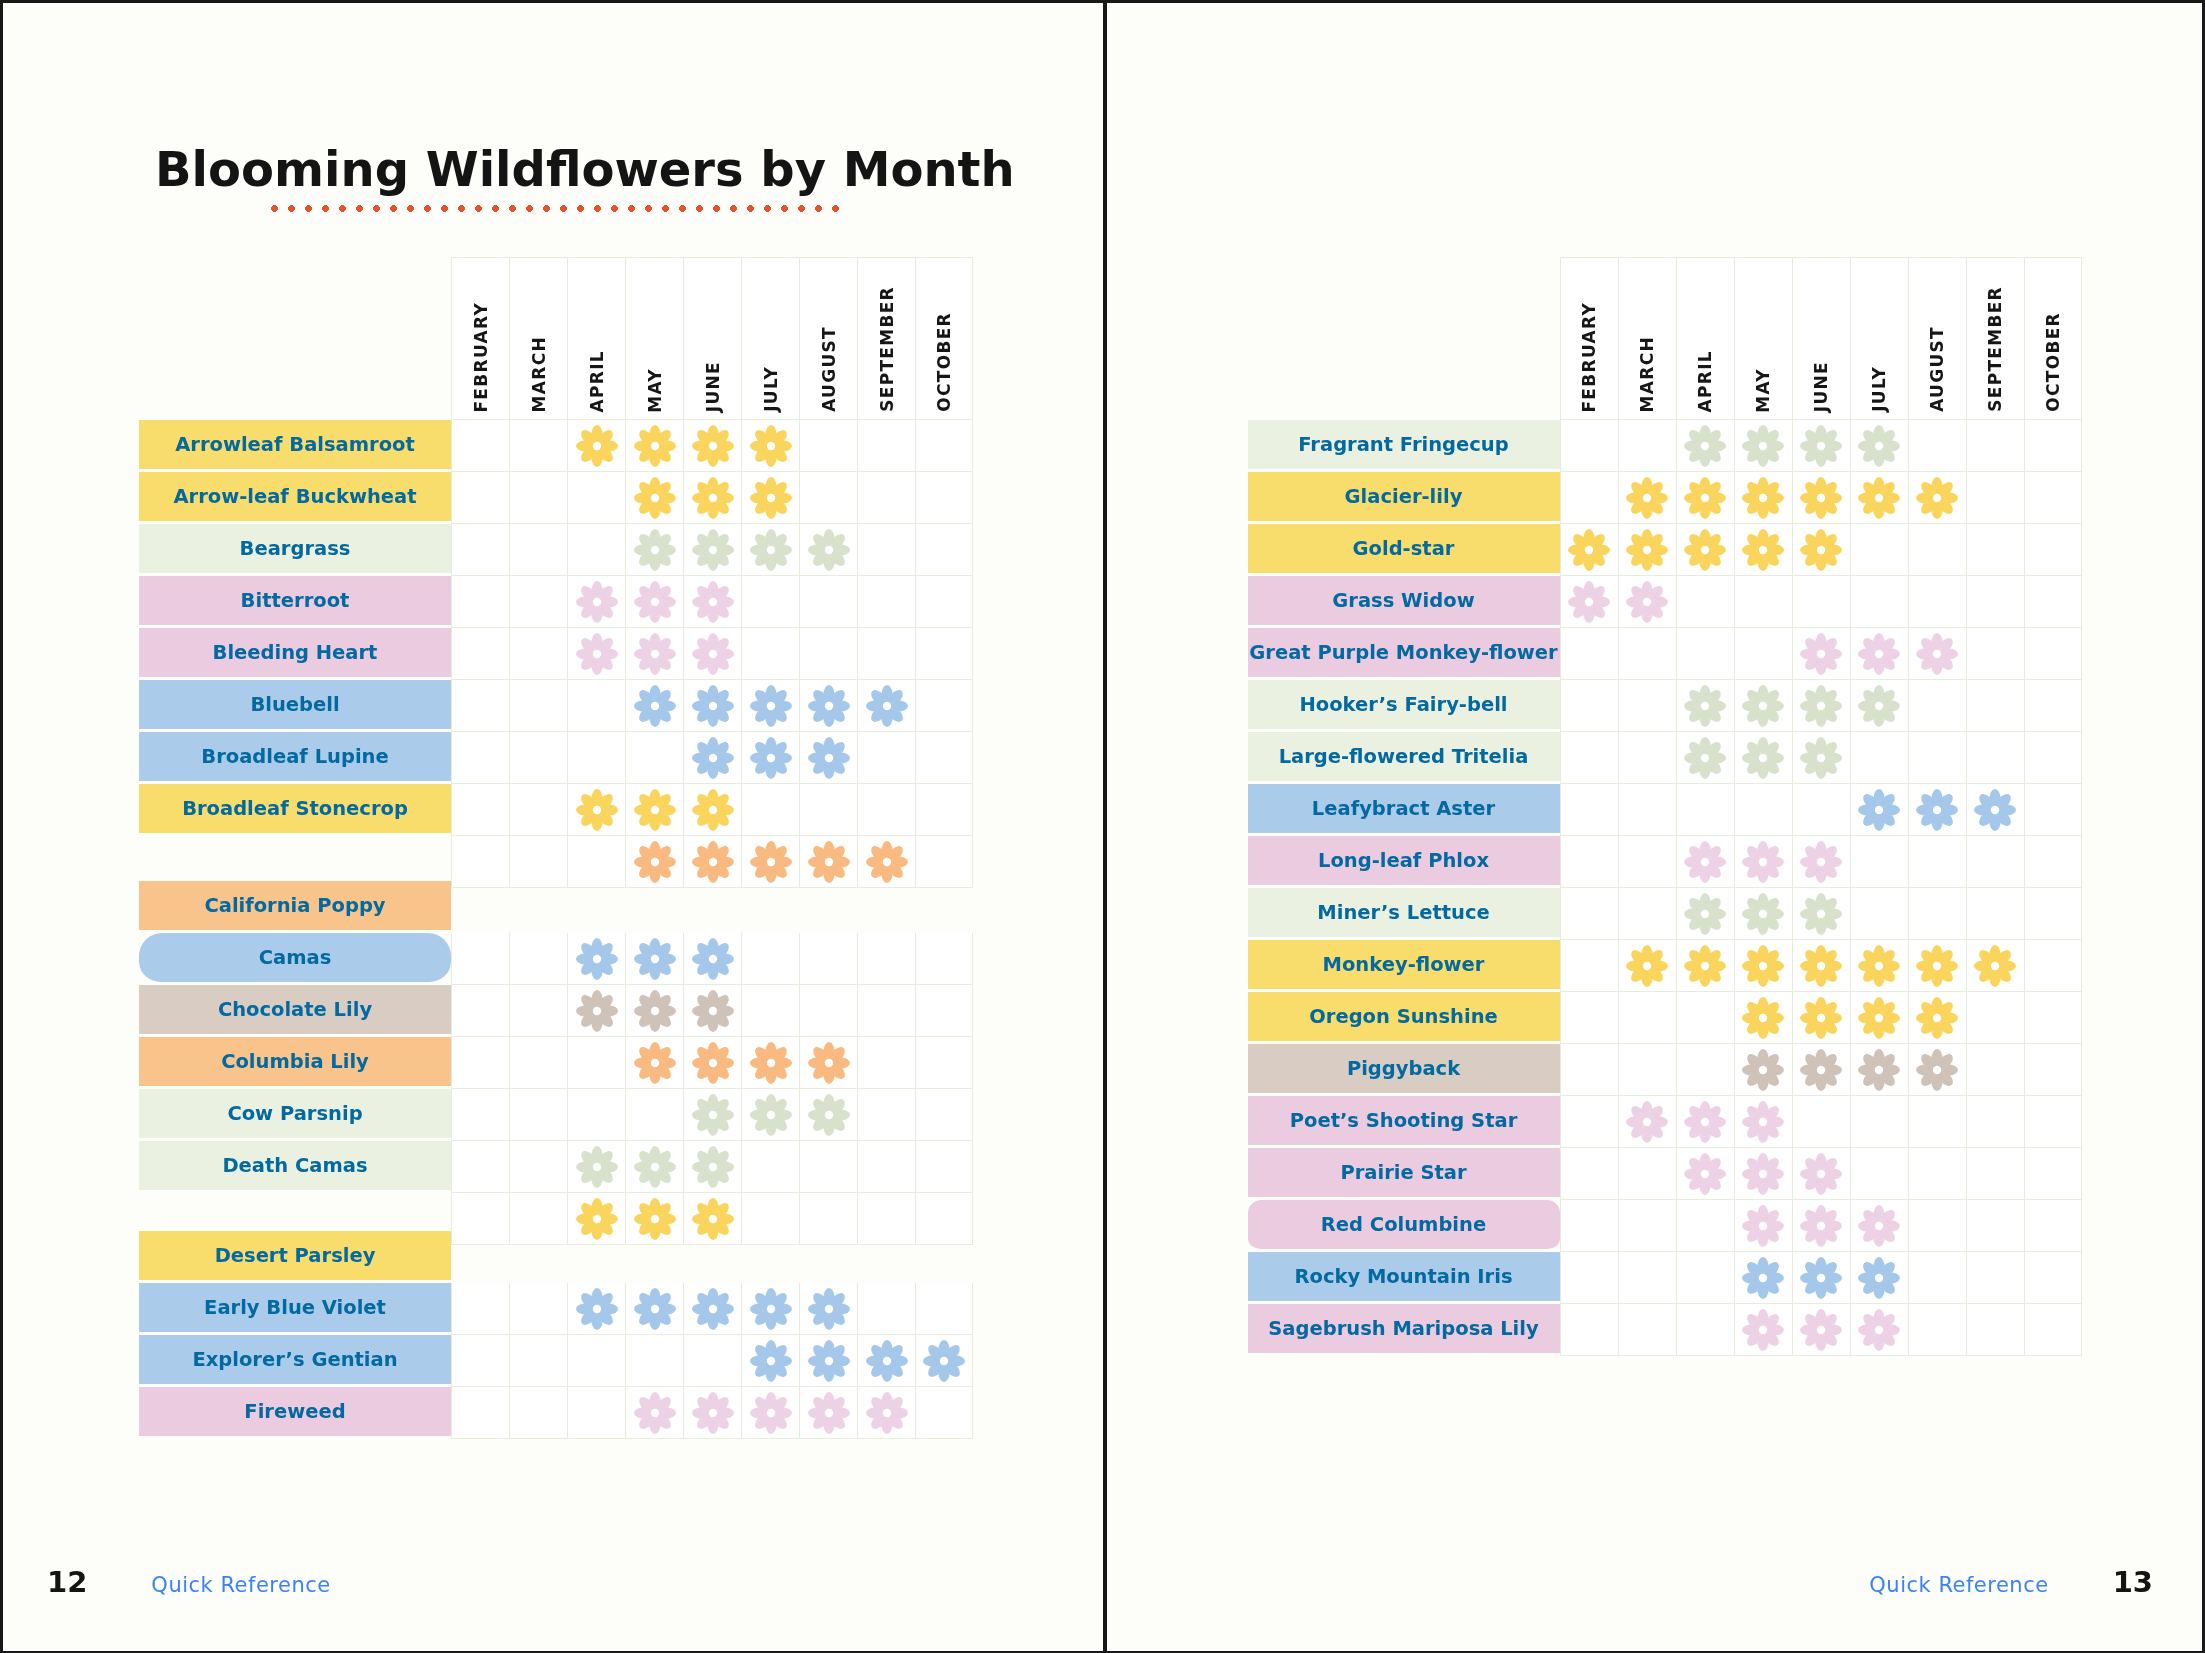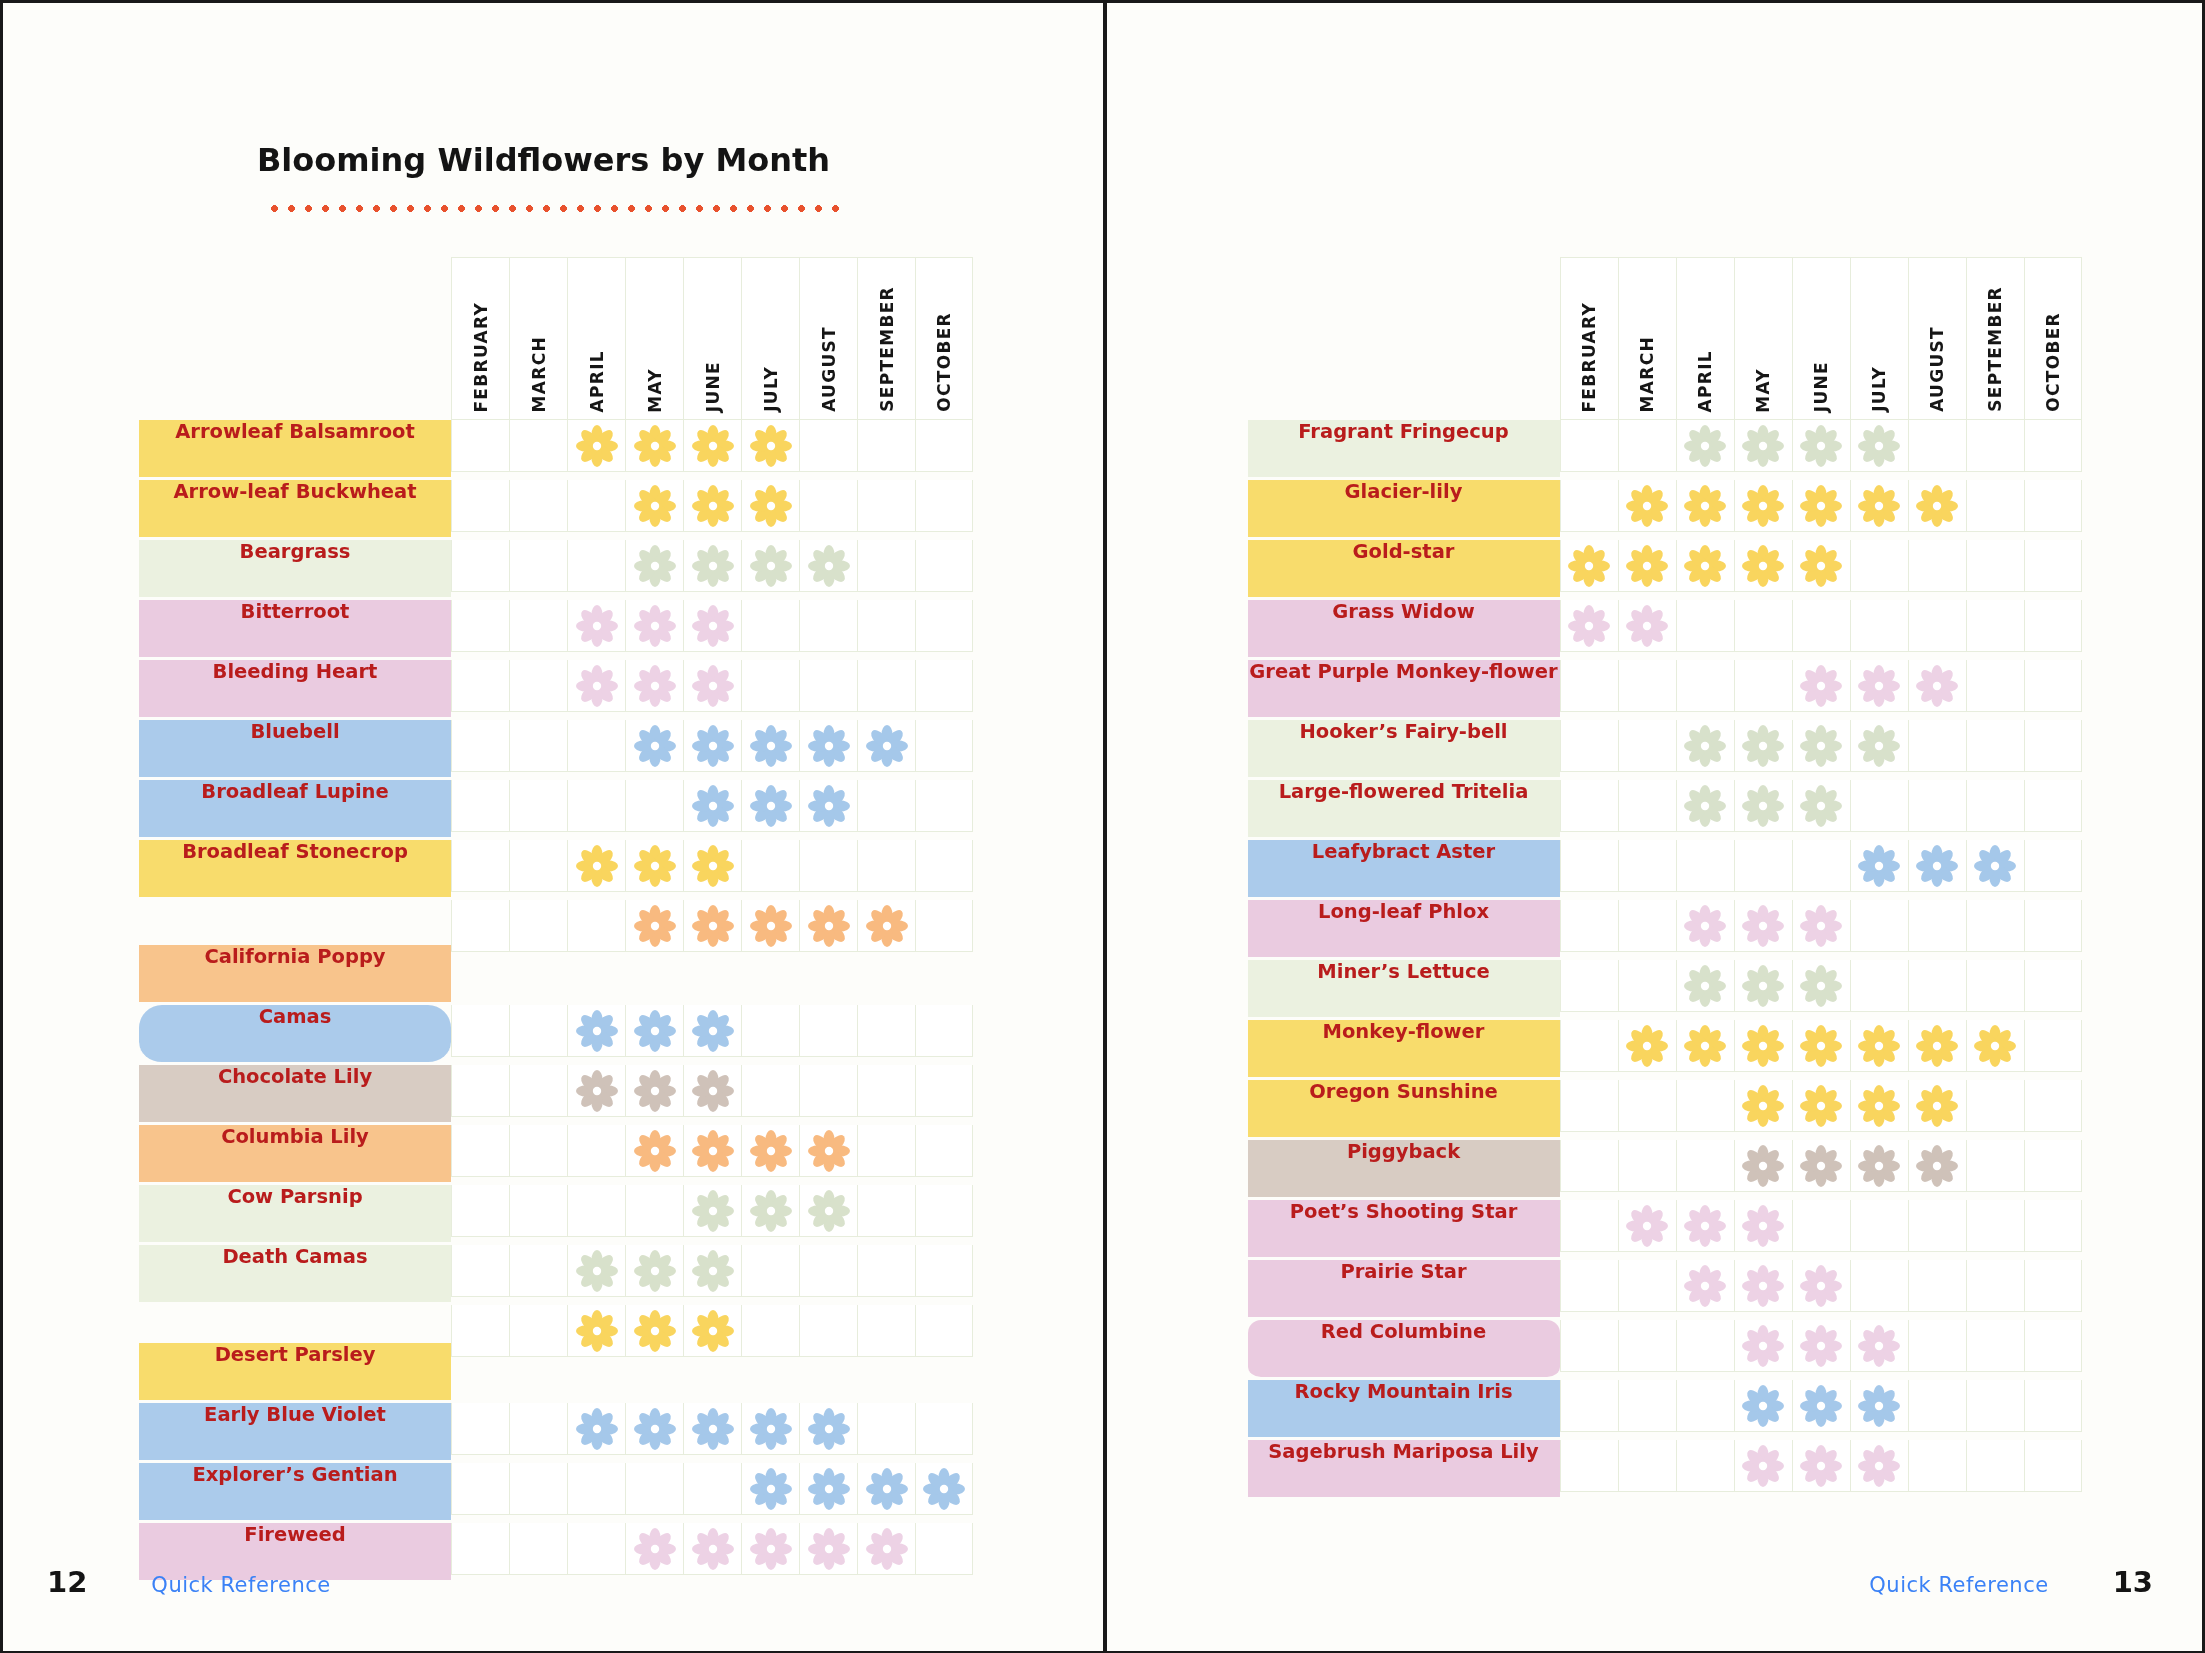--- a/index.html
+++ b/index.html
@@ -28,23 +28,23 @@
     flex:1 1 50%;
     height:100%;
     box-sizing:border-box;
   }
   .page-right{
     border-left:4.2px solid #191919;
   }
 
   .page-title{
     position:absolute;
-    top:138px;left:125px;width:831px;
+    top:138px;left:152px;width:831px;
     text-align:center;
-    font-size:32px;
+    font-size:48px;
     font-weight:800;
     letter-spacing:0px;
     color:#141414;
     white-space:nowrap;
   }
   .dotted-line{
     position:absolute;
     top:200px;left:136px;width:831px;
     display:flex;justify-content:center;
   }
@@ -84,30 +84,30 @@
     transform:rotate(180deg);
     font-size:17px;
     font-weight:700;
     letter-spacing:1.3px;
     color:#161616;
     margin-bottom:6.8px;
     white-space:nowrap;
   }
 
   .name-cell{
-    height:60px;
+    height:52px;
     box-sizing:border-box;
     border-bottom:3.4px solid var(--page-bg);
     display:flex;
-    align-items:flex-start;
+    align-items:center;
     justify-content:center;
     text-align:center;
     font-size:19.5px;
     font-weight:700;
-    color:#b91c1c;
+    color:#0369a1;
     white-space:nowrap;
   }
   .bloom-cell{
     height:52px;
     box-sizing:border-box;
     border-left:1.3px solid var(--grid);
     border-bottom:1.3px solid var(--grid);
     background:var(--cell-bg);
     display:flex;
     align-items:center;

